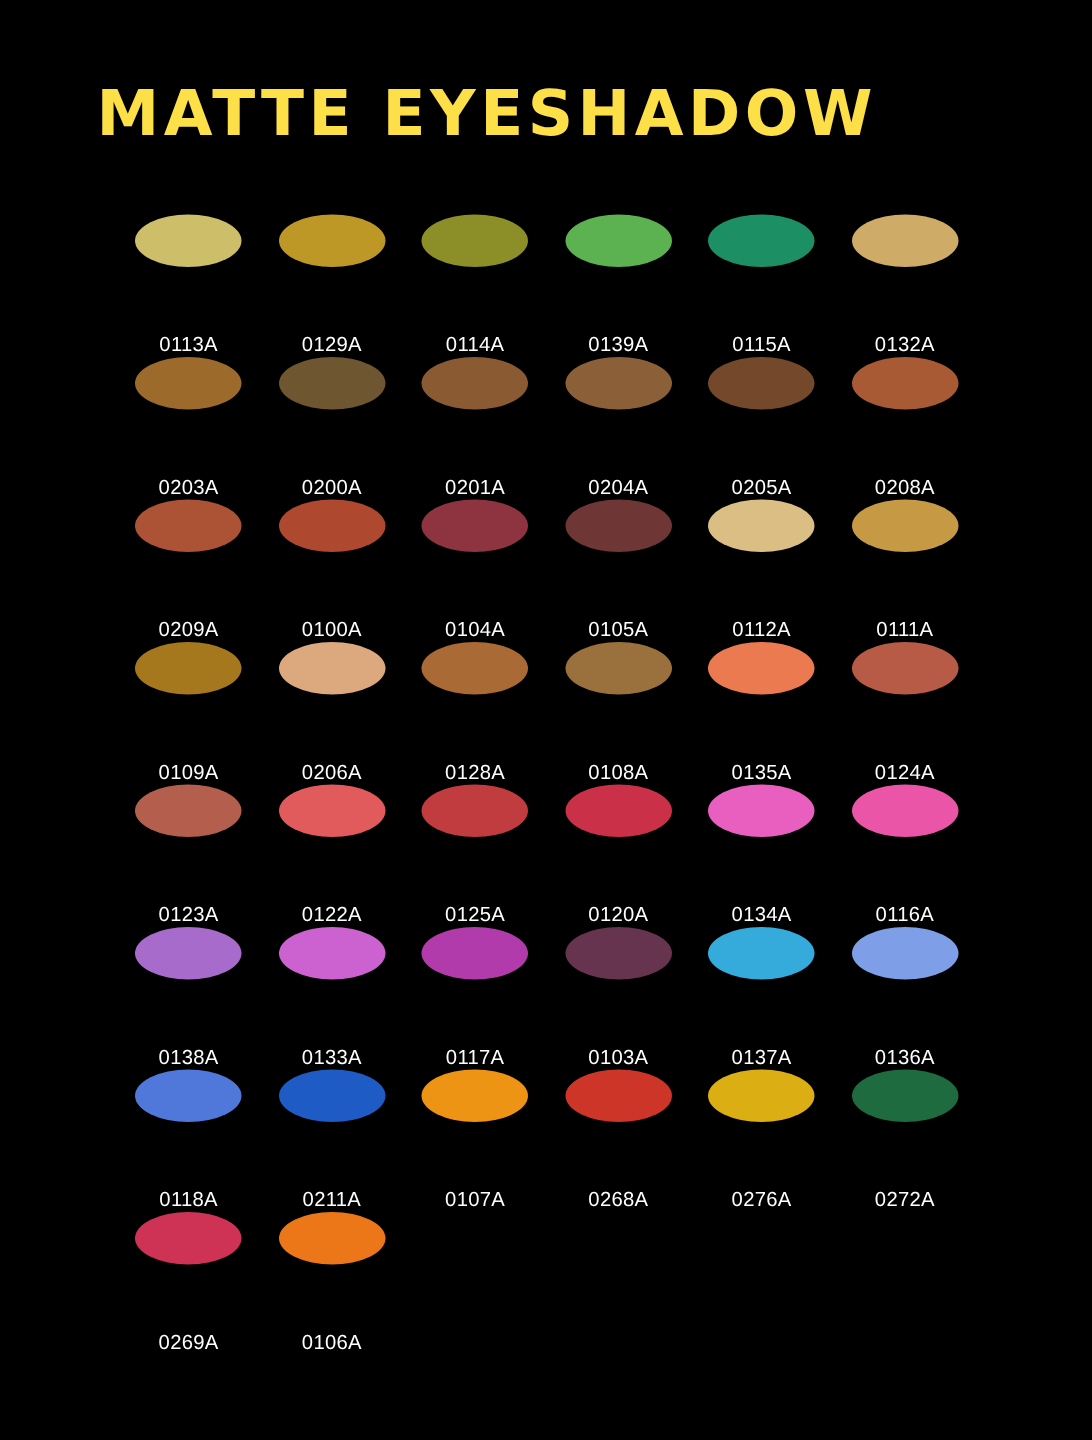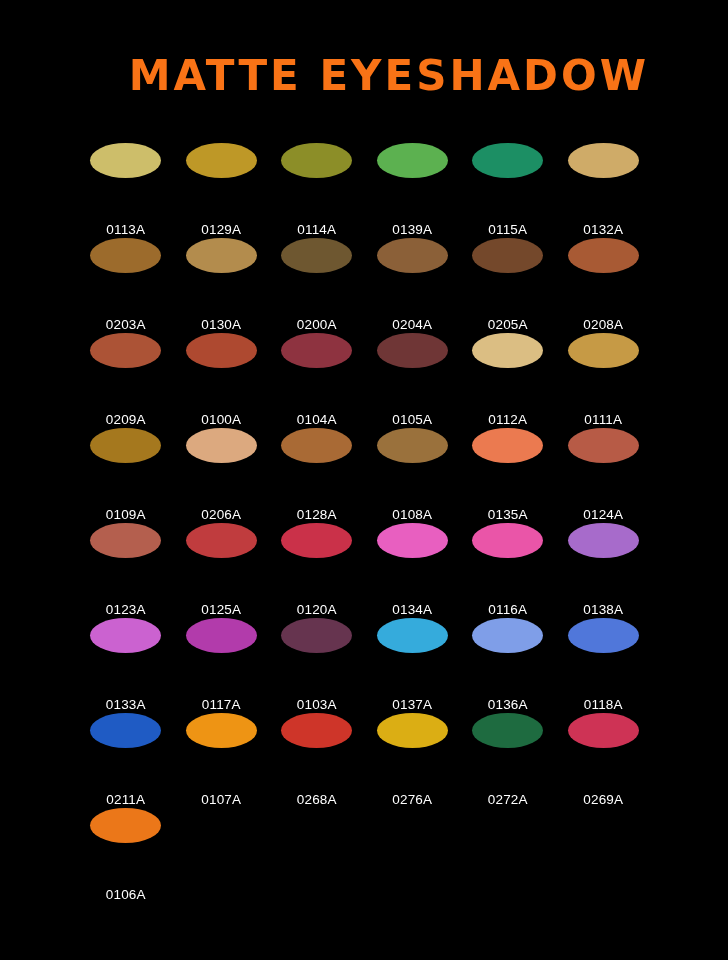--- a/index.html
+++ b/index.html
@@ -19,22 +19,22 @@
     height: 960px;
     background: #000000;
     position: relative;
     box-sizing: border-box;
   }
   .palette-title {
     position: absolute;
     top: 52px;
     left: 0;
     width: 649px;
-    text-align: right;
-    color: #f97316;
+    text-align: center;
+    color: #fde047;
     font-family: "DejaVu Sans", sans-serif;
     font-size: 42px;
     font-weight: 700;
     letter-spacing: 3px;
     line-height: 48px;
     white-space: nowrap;
   }
   .swatch-grid {
     position: absolute;
     top: 143px;
@@ -103,28 +103,28 @@
       </div>
       <div class="swatch-cell">
         <span class="swatch-dot" style="background-color: rgb(207, 171, 104);"></span>
         <span class="swatch-label">0132A</span>
       </div>
       <div class="swatch-cell">
         <span class="swatch-dot" style="background-color: rgb(156, 107, 44);"></span>
         <span class="swatch-label">0203A</span>
       </div>
       <div class="swatch-cell">
-        <span class="swatch-dot" style="background-color: rgb(179, 140, 77);"></span>
-        <span class="swatch-label">0130A</span>
-      </div>
-      <div class="swatch-cell">
         <span class="swatch-dot" style="background-color: rgb(110, 87, 48);"></span>
         <span class="swatch-label">0200A</span>
       </div>
       <div class="swatch-cell">
+        <span class="swatch-dot" style="background-color: rgb(138, 91, 51);"></span>
+        <span class="swatch-label">0201A</span>
+      </div>
+      <div class="swatch-cell">
         <span class="swatch-dot" style="background-color: rgb(139, 96, 56);"></span>
         <span class="swatch-label">0204A</span>
       </div>
       <div class="swatch-cell">
         <span class="swatch-dot" style="background-color: rgb(116, 72, 43);"></span>
         <span class="swatch-label">0205A</span>
       </div>
       <div class="swatch-cell">
         <span class="swatch-dot" style="background-color: rgb(168, 90, 52);"></span>
         <span class="swatch-label">0208A</span>
@@ -175,20 +175,24 @@
       </div>
       <div class="swatch-cell">
         <span class="swatch-dot" style="background-color: rgb(183, 91, 70);"></span>
         <span class="swatch-label">0124A</span>
       </div>
       <div class="swatch-cell">
         <span class="swatch-dot" style="background-color: rgb(180, 95, 78);"></span>
         <span class="swatch-label">0123A</span>
       </div>
       <div class="swatch-cell">
+        <span class="swatch-dot" style="background-color: rgb(225, 90, 92);"></span>
+        <span class="swatch-label">0122A</span>
+      </div>
+      <div class="swatch-cell">
         <span class="swatch-dot" style="background-color: rgb(192, 60, 62);"></span>
         <span class="swatch-label">0125A</span>
       </div>
       <div class="swatch-cell">
         <span class="swatch-dot" style="background-color: rgb(202, 49, 73);"></span>
         <span class="swatch-label">0120A</span>
       </div>
       <div class="swatch-cell">
         <span class="swatch-dot" style="background-color: rgb(232, 95, 192);"></span>
         <span class="swatch-label">0134A</span>

